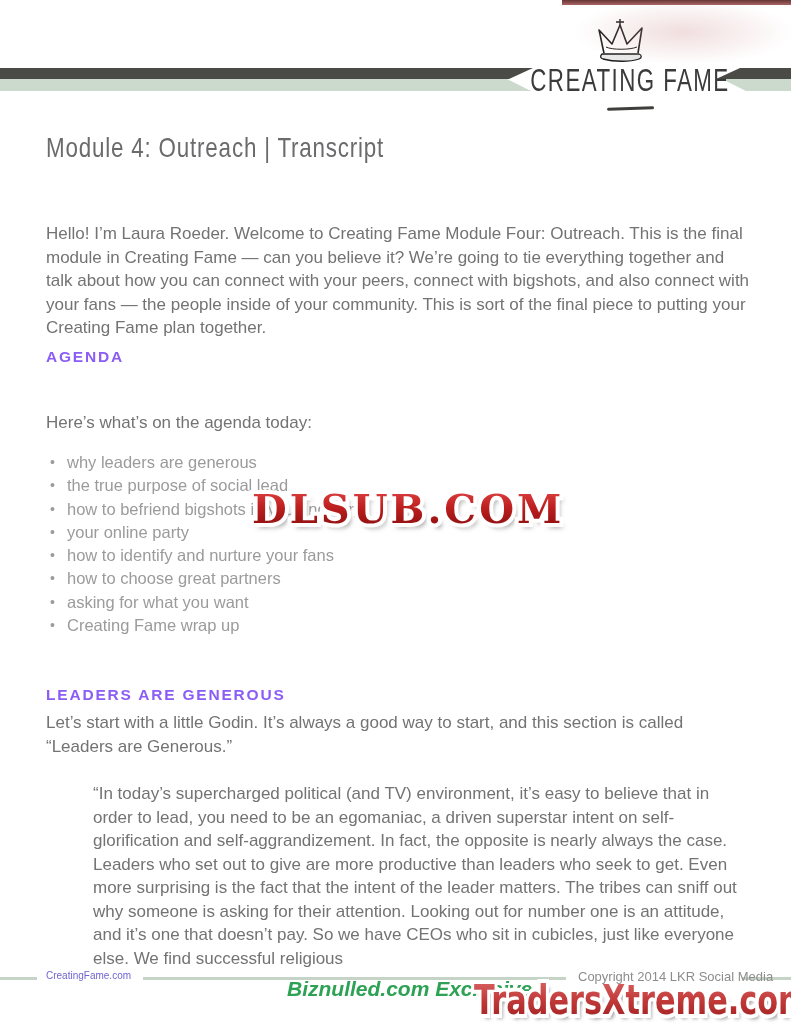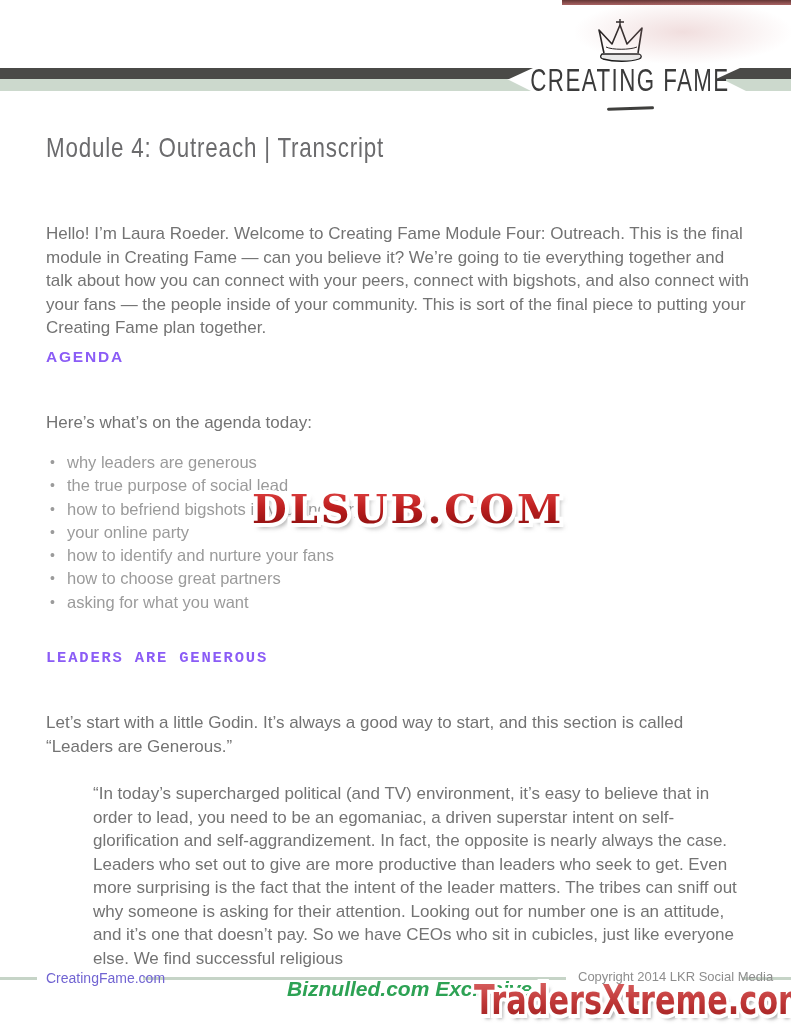--- a/index.html
+++ b/index.html
@@ -62,21 +62,21 @@
   .h-agenda  { top:348px; }
   .p-lead    { position:absolute; top:394px; left:46px; width:600px; }
   .agenda-list { position:absolute; top:439px; left:32px; width:620px; margin:12px; padding:0; list-style:none; }
   .agenda-list li {
     position:relative; padding-left:23px; color:#9b9b9b;
     font-size:16.5px; line-height:23.3px;
   }
   .agenda-list li::before {
     content:"\2022"; position:absolute; left:6px; top:0; font-size:14px; color:#9b9b9b;
   }
-  .h-leaders { top:649px;font-family:Liberation Mono, monospace; }
+  .h-leaders { top:686px; }
   .p-leaders { position:absolute; top:694px; left:46px; width:700px; }
   .quote     { position:absolute; top:765px; left:93px; width:650px; }
 
   
   .wm-mid { position:absolute; top:481px; left:252px; z-index:6; }
   .wm-mid span {
     position:absolute; top:4px; left:0; white-space:nowrap;
     font-family:"DejaVu Serif", serif; font-weight:bold;
     font-size:40px; letter-spacing:3px;
   }
@@ -88,21 +88,21 @@
     background:linear-gradient(180deg,#e04545 8%, #c02020 45%, #8c0f0f 92%);
     -webkit-background-clip:text; background-clip:text; color:transparent;
   }
 
   
   .footer-divider { position:absolute; top:977px; height:3px; background:#c6d4c7; z-index:1; }
   .fd-1 { left:0;   width:37px;  }
   .fd-2 { left:143px; width:423px; }
   .fd-3 { left:742px; width:49px; }
   .footer-link {
-    position:absolute; top:970px; left:46px; font-size:14px; color:#7164d2; z-index:2;
+    position:absolute; top:970px; left:46px; font-size:10px; color:#7164d2; z-index:2;
   }
   .footer-copy {
     position:absolute; top:969px; left:578px; font-size:13px; color:#8d8d8d; z-index:5; white-space:nowrap;
   }
   .wm-green {
     position:absolute; top:977px; left:287px; z-index:2; white-space:nowrap;
     font-size:21px; font-weight:700; font-style:italic; color:#2da254;
   }
   .wm-bottom { position:absolute; top:976px; left:474px; z-index:4; transform:scaleX(0.74); transform-origin:left top; }
   .wm-bottom span {
@@ -150,20 +150,21 @@
   <p class="body-text p-lead">Here’s what’s on the agenda today:</p>
 
   <ul class="agenda-list">
     <li>why leaders are generous</li>
     <li>the true purpose of social lead</li>
     <li>how to befriend bigshots in your industry</li>
     <li>your online party</li>
     <li>how to identify and nurture your fans</li>
     <li>how to choose great partners</li>
     <li>asking for what you want</li>
+    <li>Creating Fame wrap up</li>
   </ul>
 
   <div class="wm-mid">
     <span class="stroke">DLSUB.COM</span>
     <span class="fill">DLSUB.COM</span>
   </div>
 
   <div class="section-heading h-leaders">LEADERS ARE GENEROUS</div>
   <p class="body-text p-leaders">Let’s start with a little Godin. It’s always a good way to start, and this section is called “Leaders are Generous.”</p>
   <p class="body-text quote">“In today’s supercharged political (and TV) environment, it’s easy to believe that in order to lead, you need to be an egomaniac, a driven superstar intent on self-glorification and self-aggrandizement. In fact, the opposite is nearly always the case. Leaders who set out to give are more productive than leaders who seek to get. Even more surprising is the fact that the intent of the leader matters. The tribes can sniff out why someone is asking for their attention. Looking out for number one is an attitude, and it’s one that doesn’t pay. So we have CEOs who sit in cubicles, just like everyone else. We find successful religious</p>

